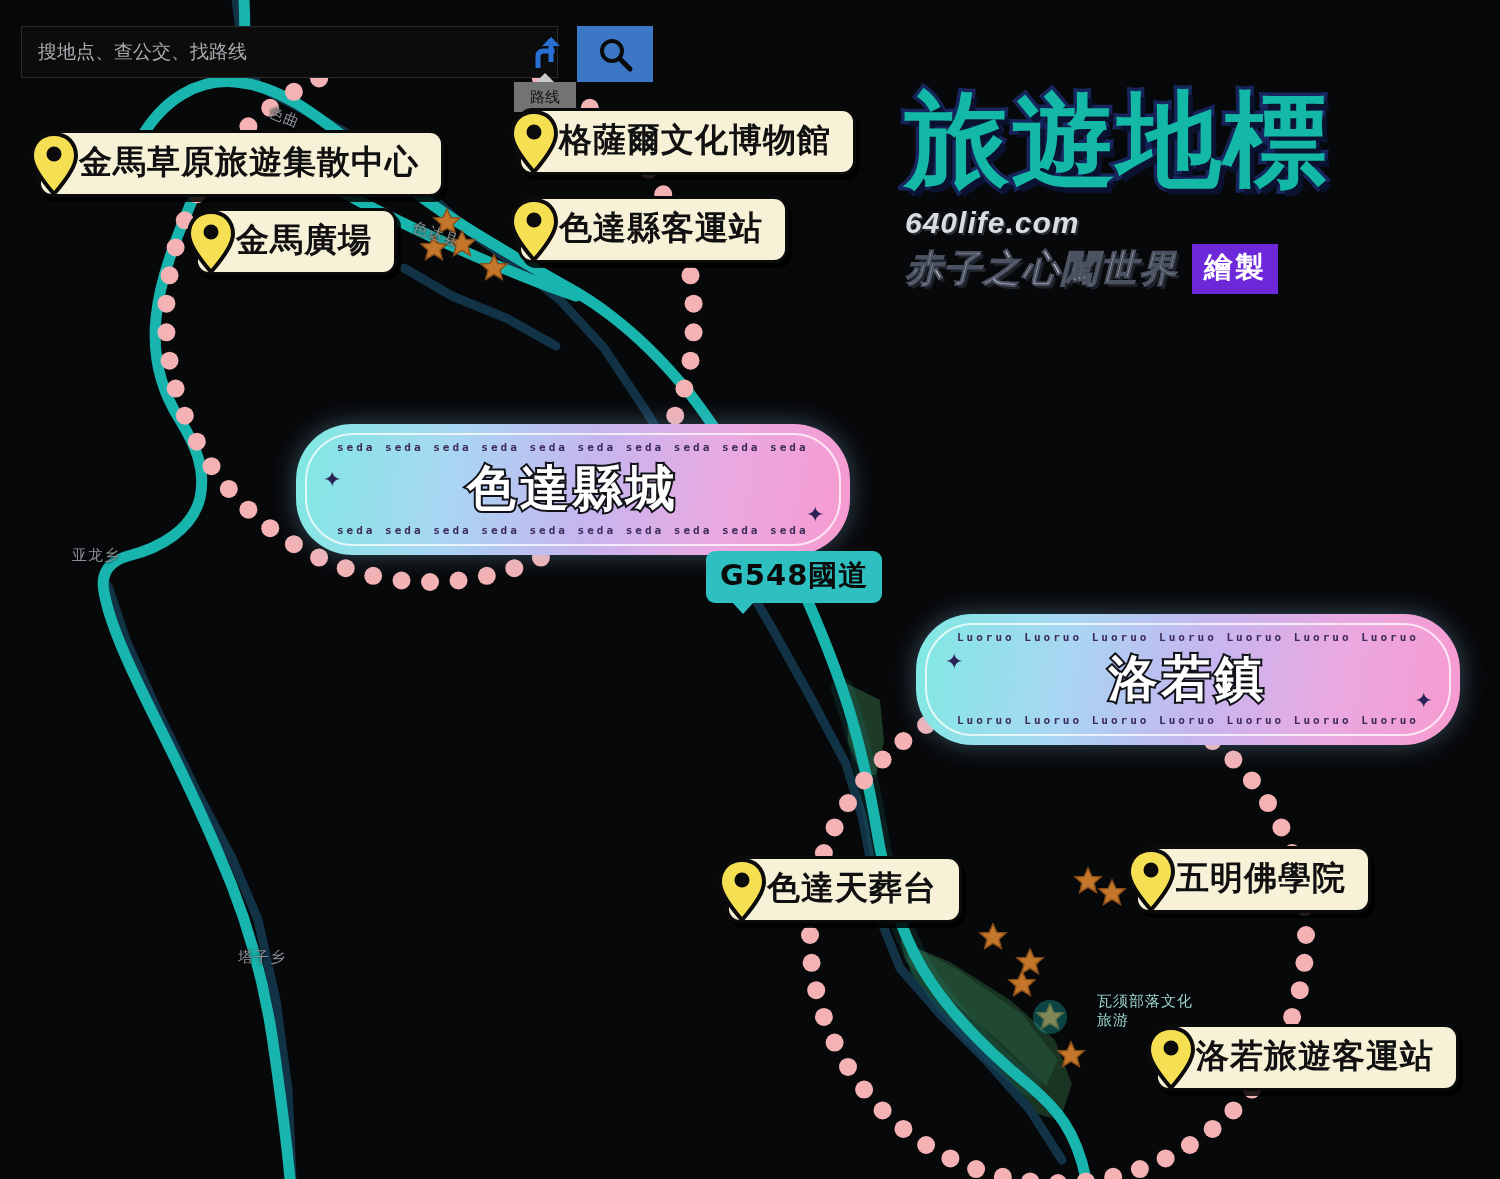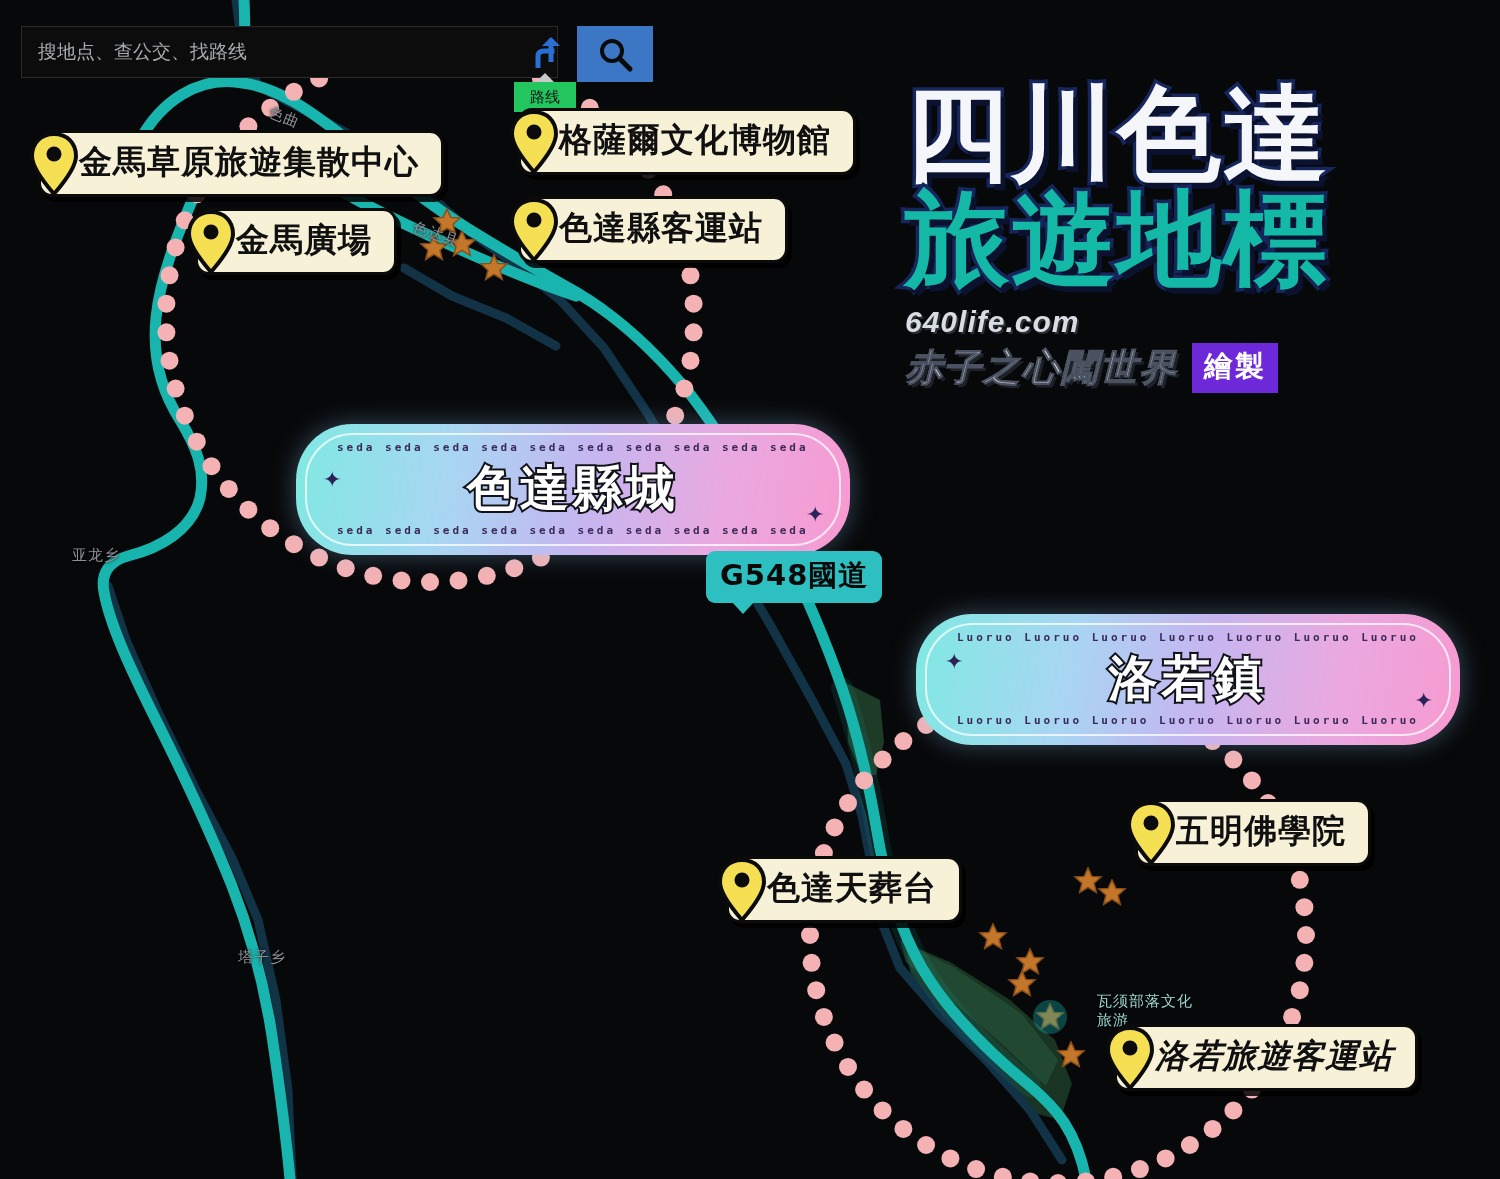--- a/index.html
+++ b/index.html
@@ -31,21 +31,21 @@
     flex:1;height:100%;background:transparent;border:0;outline:0;
     color:#cfd2d6;font-size:19px;padding:0 16px;
     font-family:"Liberation Sans","DejaVu Sans",sans-serif;
   }
   #search-input-field::placeholder{color:#a9acb1;}
   #route-icon-btn{
     position:absolute;left:527px;top:30px;width:42px;height:44px;
     display:flex;align-items:center;justify-content:center;cursor:pointer;
   }
   #route-tooltip{
-    position:absolute;left:514px;top:82px;width:62px;height:30px;background:#22c55e;
+    position:absolute;left:514px;top:82px;width:62px;height:30px;background:#737373;
     color:#111;font-size:15px;display:flex;align-items:center;justify-content:center;
   }
   #route-tooltip:before{
     content:"";position:absolute;top:-9px;left:50%;margin-left:-9px;
     border-left:9px solid transparent;border-right:9px solid transparent;
     border-bottom:9px solid #c9c9c9;
   }
   #search-button{
     position:absolute;left:577px;top:26px;width:76px;height:56px;background:#3b77c4;
     display:flex;align-items:center;justify-content:center;cursor:pointer;
@@ -345,21 +345,20 @@
   </div>
   <div id="route-tooltip">路线</div>
   <div id="search-button">
     <svg width="38" height="38" viewBox="0 0 38 38" aria-hidden="true">
       <circle cx="16" cy="16" r="10" fill="none" stroke="#0a0a0a" stroke-width="4"></circle>
       <path d="M23.5,23.5 L34,34" stroke="#0a0a0a" stroke-width="5" stroke-linecap="round"></path>
     </svg>
   </div>
 
   <div id="title-block">
-    <div class="big-title">四川色達</div>
     <div class="big-title l2">旅遊地標</div>
     <div id="brand-site">640life.com</div>
     <div id="brand-row">
       <div id="brand-name">赤子之心闖世界</div>
       <div id="brand-badge">繪製</div>
     </div>
   </div>
 
   <div class="town-badge" style="left:296px;top:424px;">
     <div class="inner">
@@ -416,29 +415,29 @@
   </div>
 
   <div class="poi" style="left:716px;top:856px;text-align:right;">
     <svg class="pin" viewBox="0 0 52 66" aria-hidden="true">
         <path d="M26,3 C13,3 4,12 4,25 C4,38 20,56 26,63 C32,56 48,38 48,25 C48,12 39,3 26,3 Z" fill="#f5df53" stroke="#0b0b0b" stroke-width="4"></path>
         <circle cx="26" cy="23" r="7.5" fill="#0b0b0b"></circle>
       </svg>
     <div class="pill">色達天葬台</div>
   </div>
 
-  <div class="poi" style="left:1125px;top:799px;justify-content:center;">
+  <div class="poi" style="left:1125px;top:846px;justify-content:center;">
     <svg class="pin" viewBox="0 0 52 66" aria-hidden="true">
         <path d="M26,3 C13,3 4,12 4,25 C4,38 20,56 26,63 C32,56 48,38 48,25 C48,12 39,3 26,3 Z" fill="#f5df53" stroke="#0b0b0b" stroke-width="4"></path>
         <circle cx="26" cy="23" r="7.5" fill="#0b0b0b"></circle>
       </svg>
     <div class="pill">五明佛學院</div>
   </div>
 
-  <div class="poi" style="left:1104px;top:1024px;font-style:italic;">
+  <div class="poi" style="left:1145px;top:1024px;">
     <svg class="pin" viewBox="0 0 52 66" aria-hidden="true">
         <path d="M26,3 C13,3 4,12 4,25 C4,38 20,56 26,63 C32,56 48,38 48,25 C48,12 39,3 26,3 Z" fill="#f5df53" stroke="#0b0b0b" stroke-width="4"></path>
         <circle cx="26" cy="23" r="7.5" fill="#0b0b0b"></circle>
       </svg>
     <div class="pill">洛若旅遊客運站</div>
   </div>
 
 </div>
 
 </body></html>

